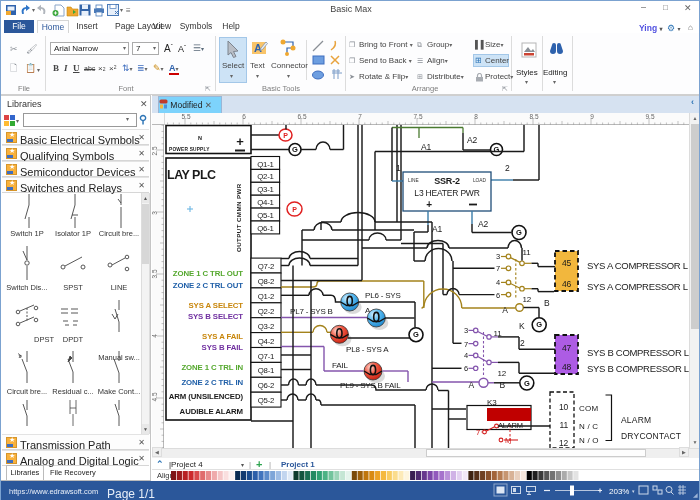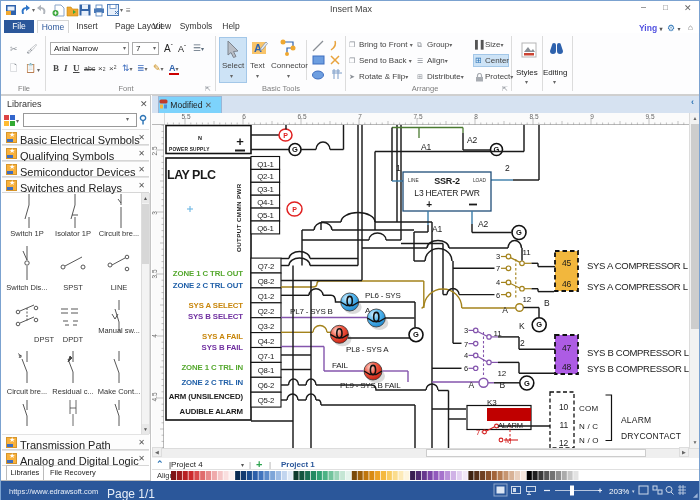--- a/index.html
+++ b/index.html
@@ -37,21 +37,21 @@
 #vscroll{left:688px;top:113px;width:12px;height:335px;background:#f2f2f2;border-left:1px solid #dcdcdc}
 #hscroll{left:151px;top:448px;width:549px;height:10px;background:#efefef;border-top:1px solid #dcdcdc}
 #projrow{left:151px;top:458px;width:549px;height:12px;background:#fff;border-bottom:1px solid #e0e0e0}
 #fillrow{left:151px;top:470px;width:549px;height:11px;background:#fff}
 
 #statusbar{left:0;top:481px;width:700px;height:19px;background:#2b579a;color:#fff;font-size:8px}
 </style></head><body>
 
 <div class="abs" id="titlebar"></div>
 <div class="abs" style="left:0;top:0;width:700px;height:1px;background:#7ba2d0"></div>
-<div class="abs" id="title">Insert Max</div>
+<div class="abs" id="title">Basic Max</div>
 <div class="abs winbtn" style="left:640px;top:2px">–</div>
 <div class="abs winbtn" style="left:662px;top:3px;font-size:8px">□</div>
 <div class="abs winbtn" style="left:683px">✕</div>
 <svg class="abs" style="left:4px;top:3px" width="130" height="14" viewBox="0 0 130 14">
   <rect x="1" y="2" width="10" height="10" fill="#2e62ad"></rect>
     <rect x="2.5" y="3.5" width="7" height="4" fill="#e8f0fa"></rect>
     <rect x="1" y="8" width="5" height="4" fill="#f0a830"></rect>
   <path d="M17 11 q-2 -6 4 -7 l0 -2.2 l4 3.2 l-4 3 l0 -2.2 q-3.5 0.8 -2 5 z" fill="#2e75c8"></path>
   <text x="27" y="9" font-size="6" fill="#666">▾</text>
   <path d="M40 11 q2 -6 -4 -7 l0 -2.2 l-4 3.2 l4 3 l0 -2.2 q3.5 0.8 2 5 z" fill="#b0b5bc"></path>
@@ -268,21 +268,21 @@
     <path d="M118 210 V220 M118 226 V236 M118 226 L114 214"></path>
   </svg>
 <div class="symlbl" style="left:3px;top:229px">Switch 1P</div>
 <div class="symlbl" style="left:49px;top:229px">Isolator 1P</div>
 <div class="symlbl" style="left:95px;top:229px">Circuit bre...</div>
 <div class="symlbl" style="left:3px;top:283px">Switch Dis...</div>
 <div class="symlbl" style="left:49px;top:283px">SPST</div>
 <div class="symlbl" style="left:95px;top:283px">LINE</div>
 <div class="symlbl" style="left:20px;top:335px">DPST</div>
 <div class="symlbl" style="left:49px;top:335px">DPDT</div>
-<div class="symlbl" style="left:95px;top:326px">Manual sw...</div>
+<div class="symlbl" style="left:95px;top:353px">Manual sw...</div>
 <div class="symlbl" style="left:3px;top:387px">Circuit bre...</div>
 <div class="symlbl" style="left:49px;top:387px">Residual c...</div>
 <div class="symlbl" style="left:95px;top:387px">Make Cont...</div>
 
 <div class="libitem" style="top:434px">
     <span class="libico"></span>
     <span class="t">Transmission Path</span>
     <span class="x">✕</span>
   </div>
 <div class="libitem" style="top:450px">

